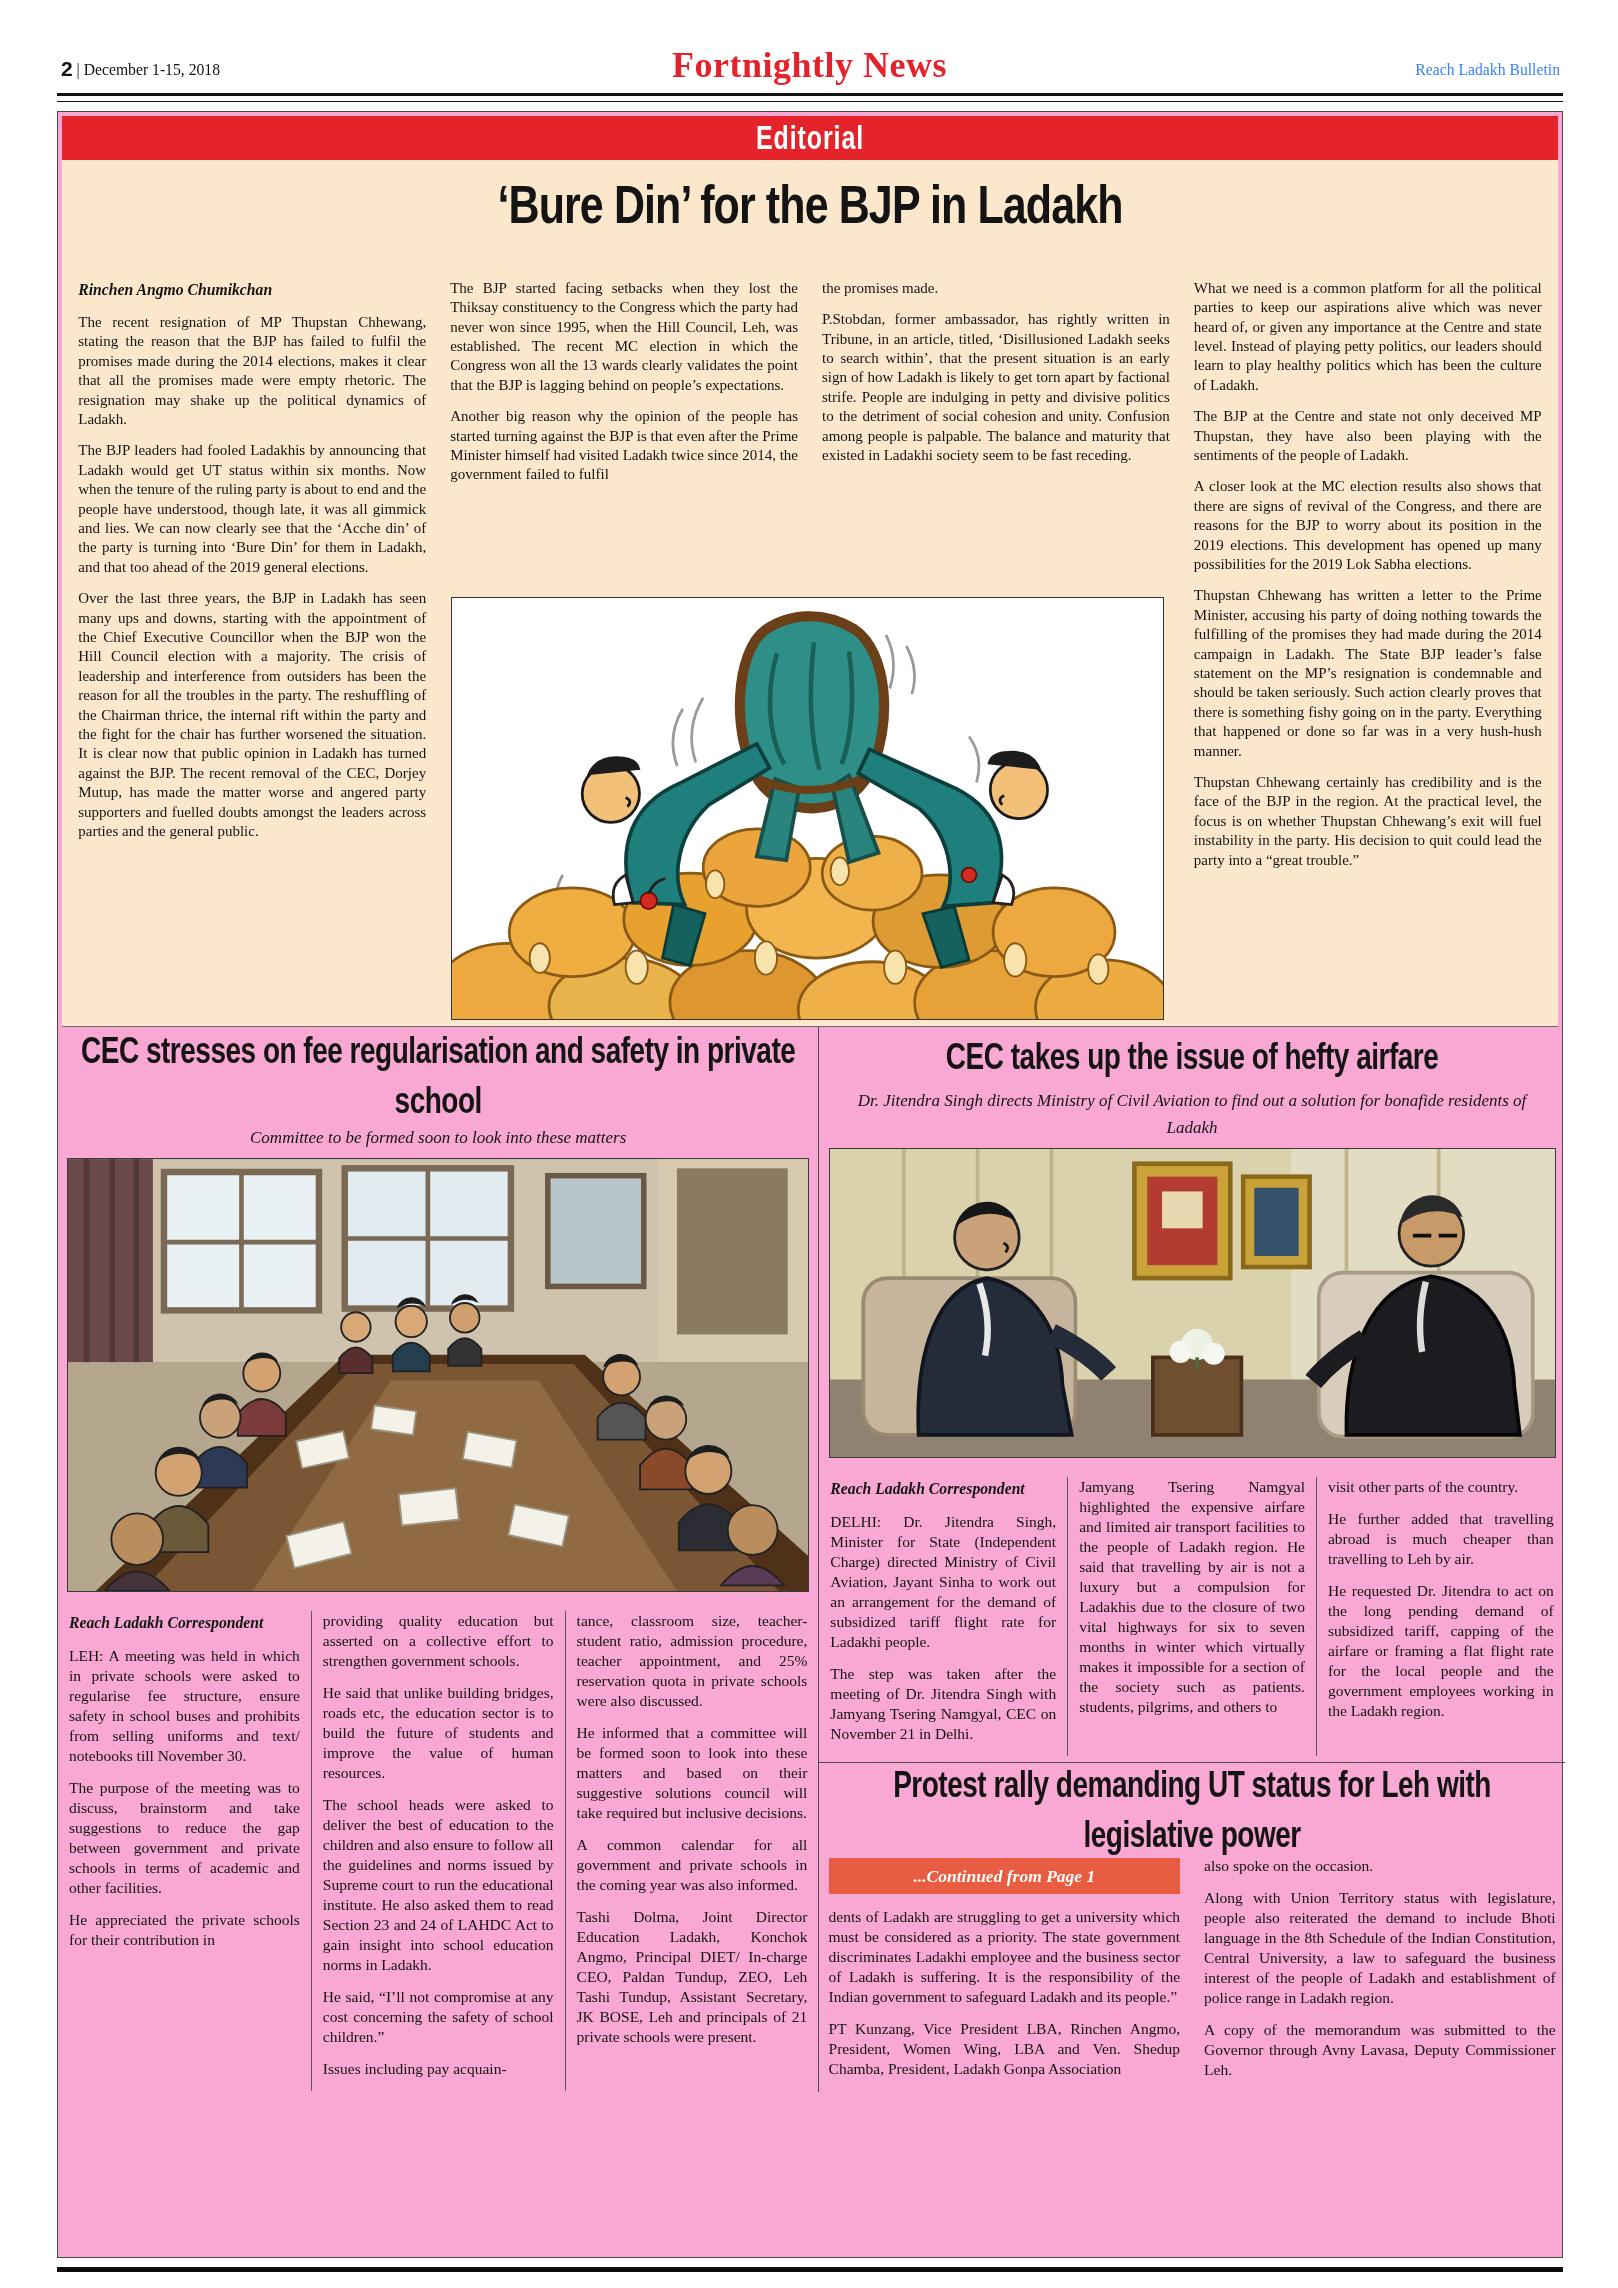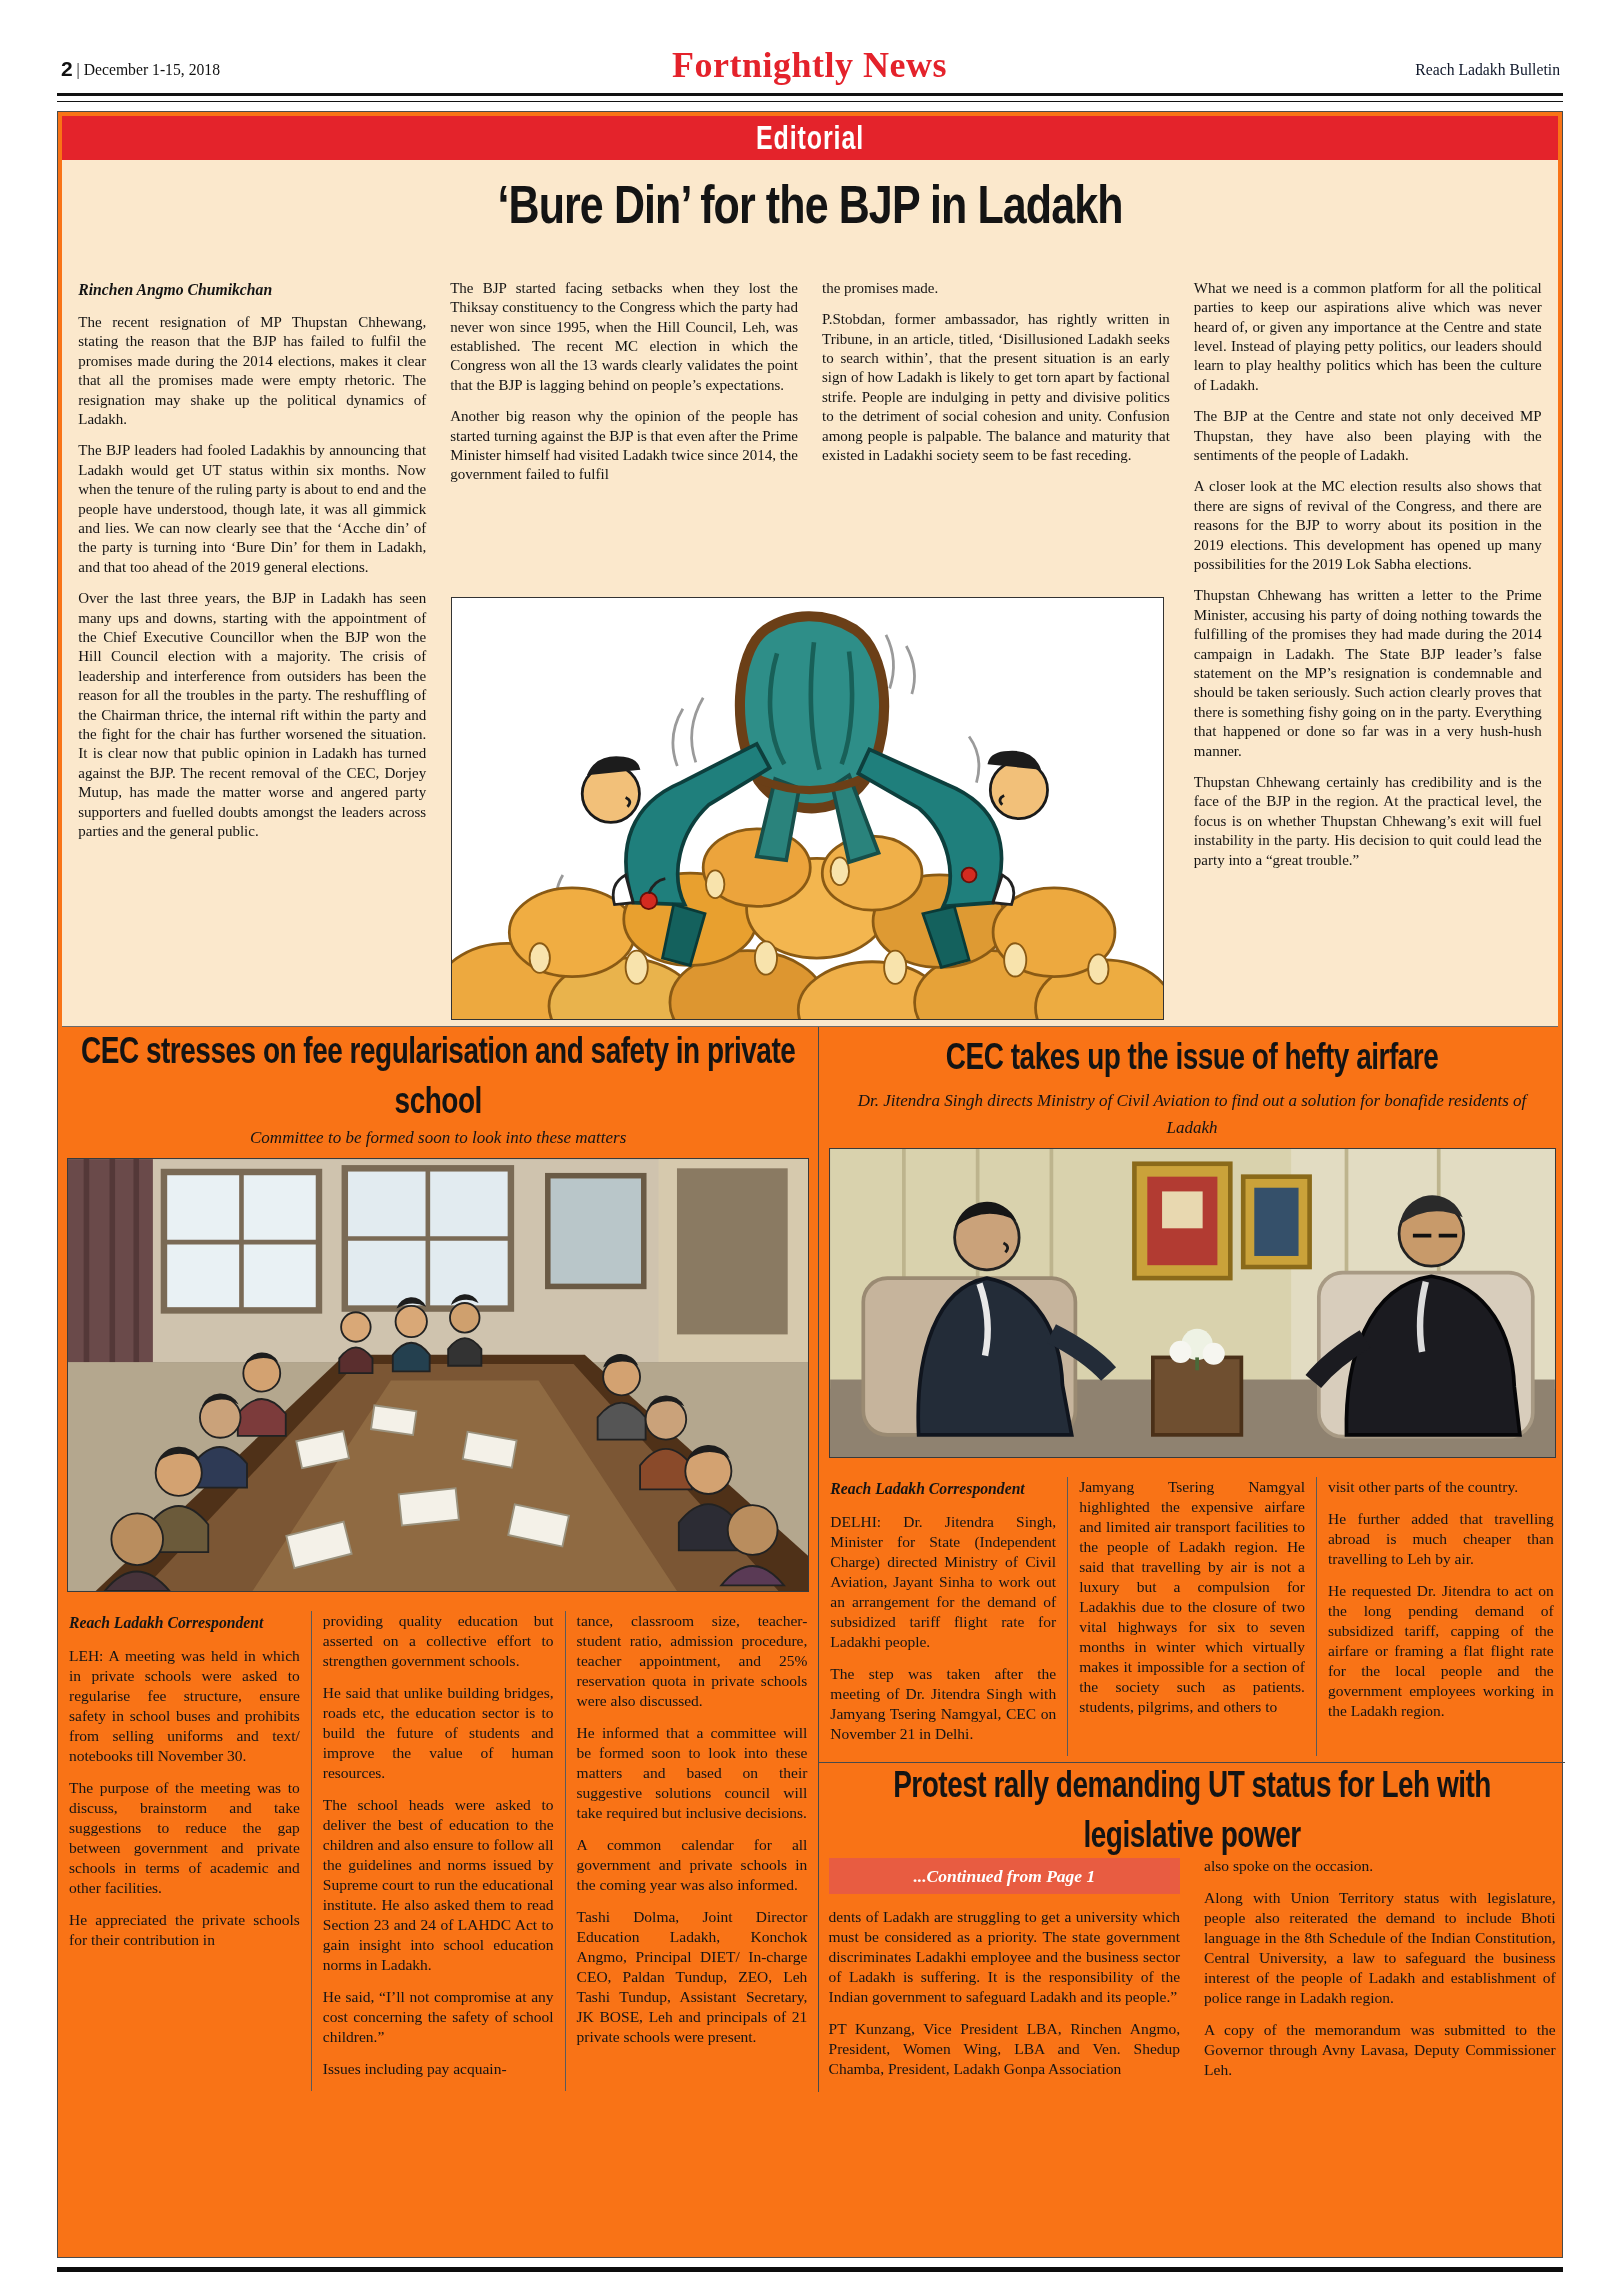--- a/index.html
+++ b/index.html
@@ -7,27 +7,27 @@
        font-family:"Liberation Serif",serif;color:#141414;
        -webkit-font-smoothing:antialiased;}
   .page{position:absolute;inset:0;}
 
   
   .hdr-left{position:absolute;left:61px;top:57px;font-size:15.7px;color:#111;}
   .hdr-left .pgnum{font-family:"Liberation Sans",sans-serif;font-weight:bold;font-size:21px;vertical-align:-0.9px;}
   .masthead{position:absolute;left:0;top:44px;width:100%;text-align:center;
             font-family:"Liberation Serif",serif;font-weight:bold;font-size:36px;
             color:#e4222b;letter-spacing:0.5px;}
-  .hdr-right{position:absolute;right:59px;top:61px;font-size:15.7px;color:#0f172a;}
+  .hdr-right{position:absolute;right:59px;top:61px;font-size:15.7px;color:#3b82f6;}
   .rule-thick{position:absolute;left:57px;width:1506px;top:93px;border-top:3.7px solid #121212;}
   .rule-thin{position:absolute;left:57px;width:1506px;top:101px;border-top:1.8px solid #121212;}
 
   
   .content-box{position:absolute;left:57px;top:111px;width:1504px;height:2145px;
-               border:0.9px solid #4a4a4a;background:#f97316;}
+               border:0.9px solid #4a4a4a;background:#f9a8d4;}
 
   
   .ed-banner{margin:3.7px 3.7px 0 3.7px;height:44px;background:#e4232b;
              display:flex;align-items:center;justify-content:center;}
   .cond{font-family:"Liberation Sans",sans-serif;font-weight:bold;display:inline-block;
         transform:scaleY(1.3);transform-origin:center;}
   .ed-banner .cond{color:#ffffff;font-size:25px;letter-spacing:0.9px;}
   .ed-body{margin:0 3.7px;background:#fbe8cc;position:relative;height:866px;
            border-bottom:0.9px solid #6a6a6a;}
   .ed-headline{text-align:center;padding-top:20px;height:68px;}

